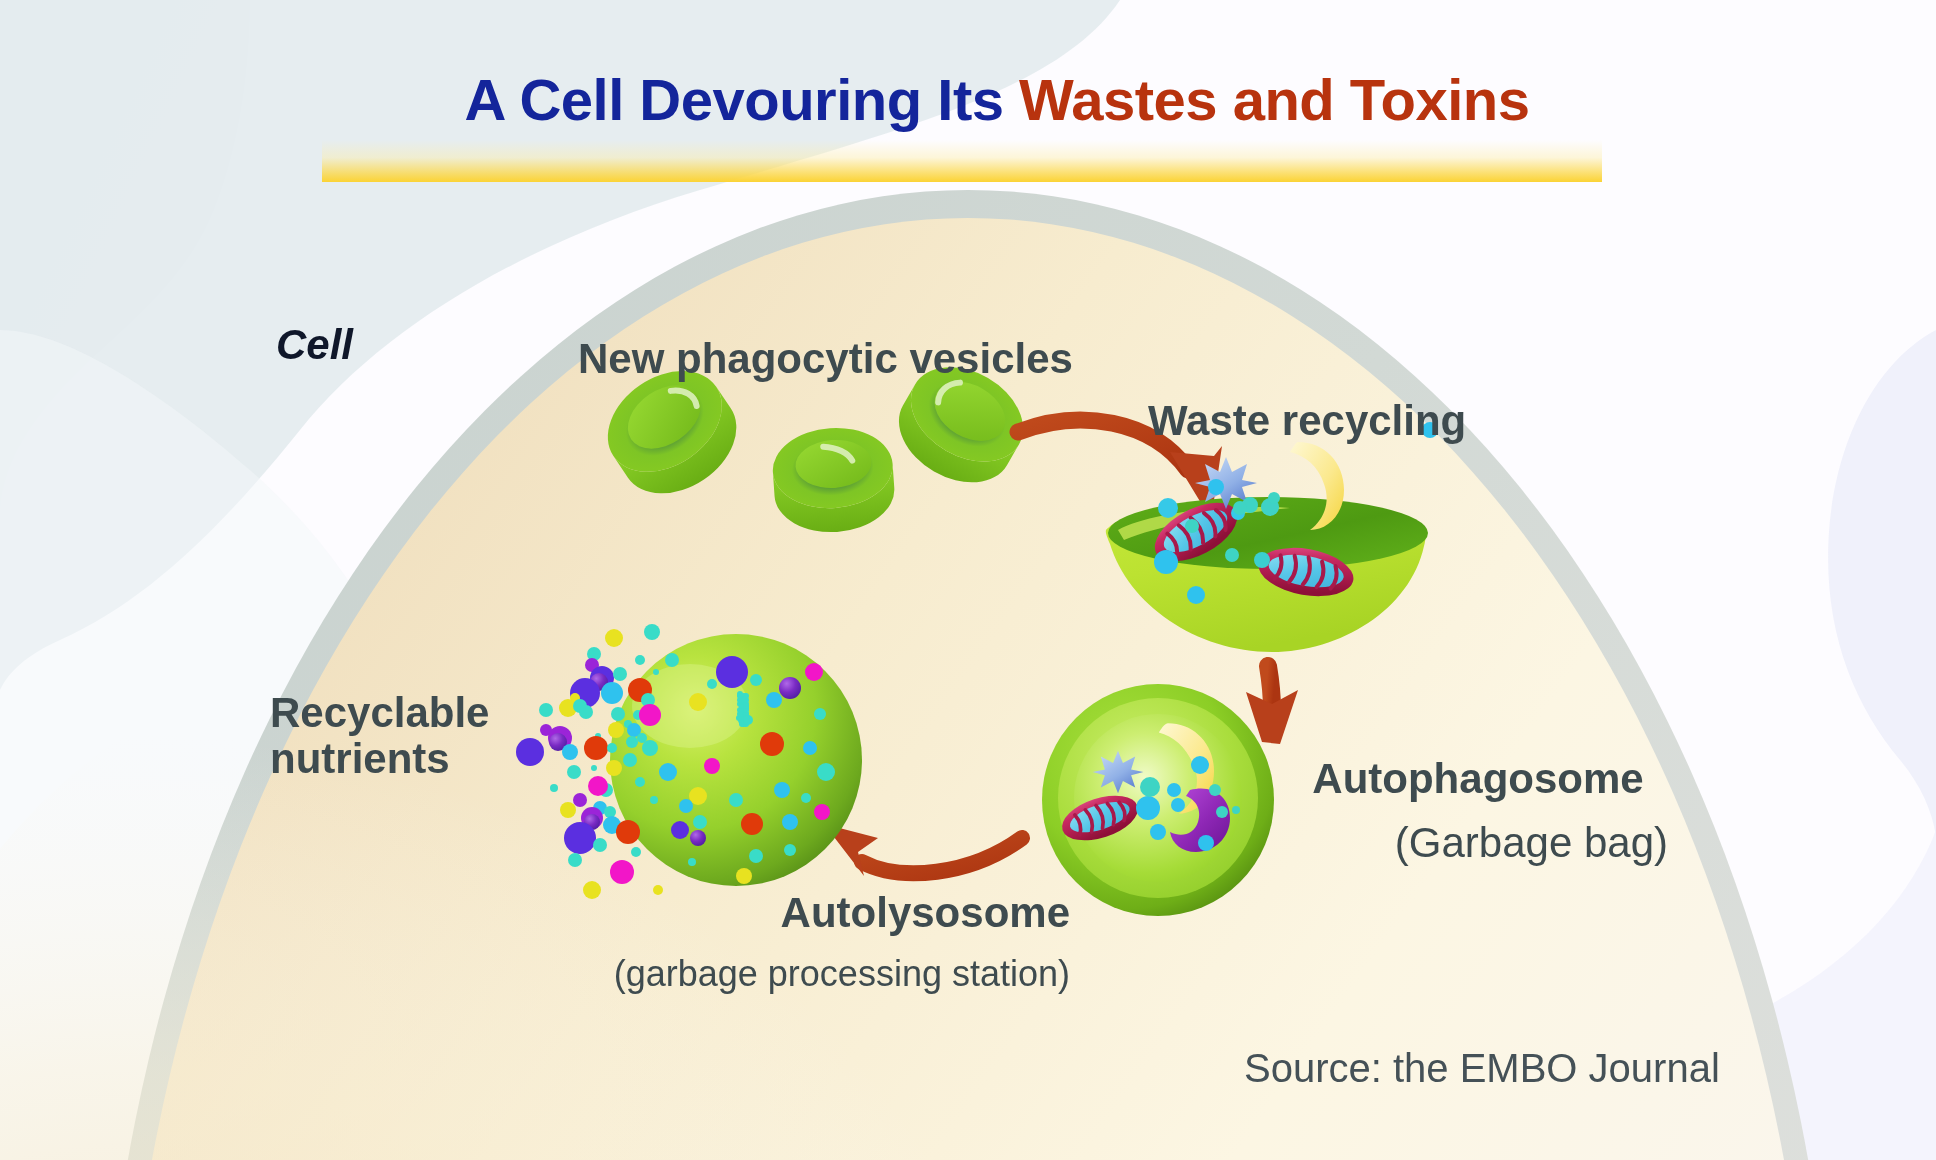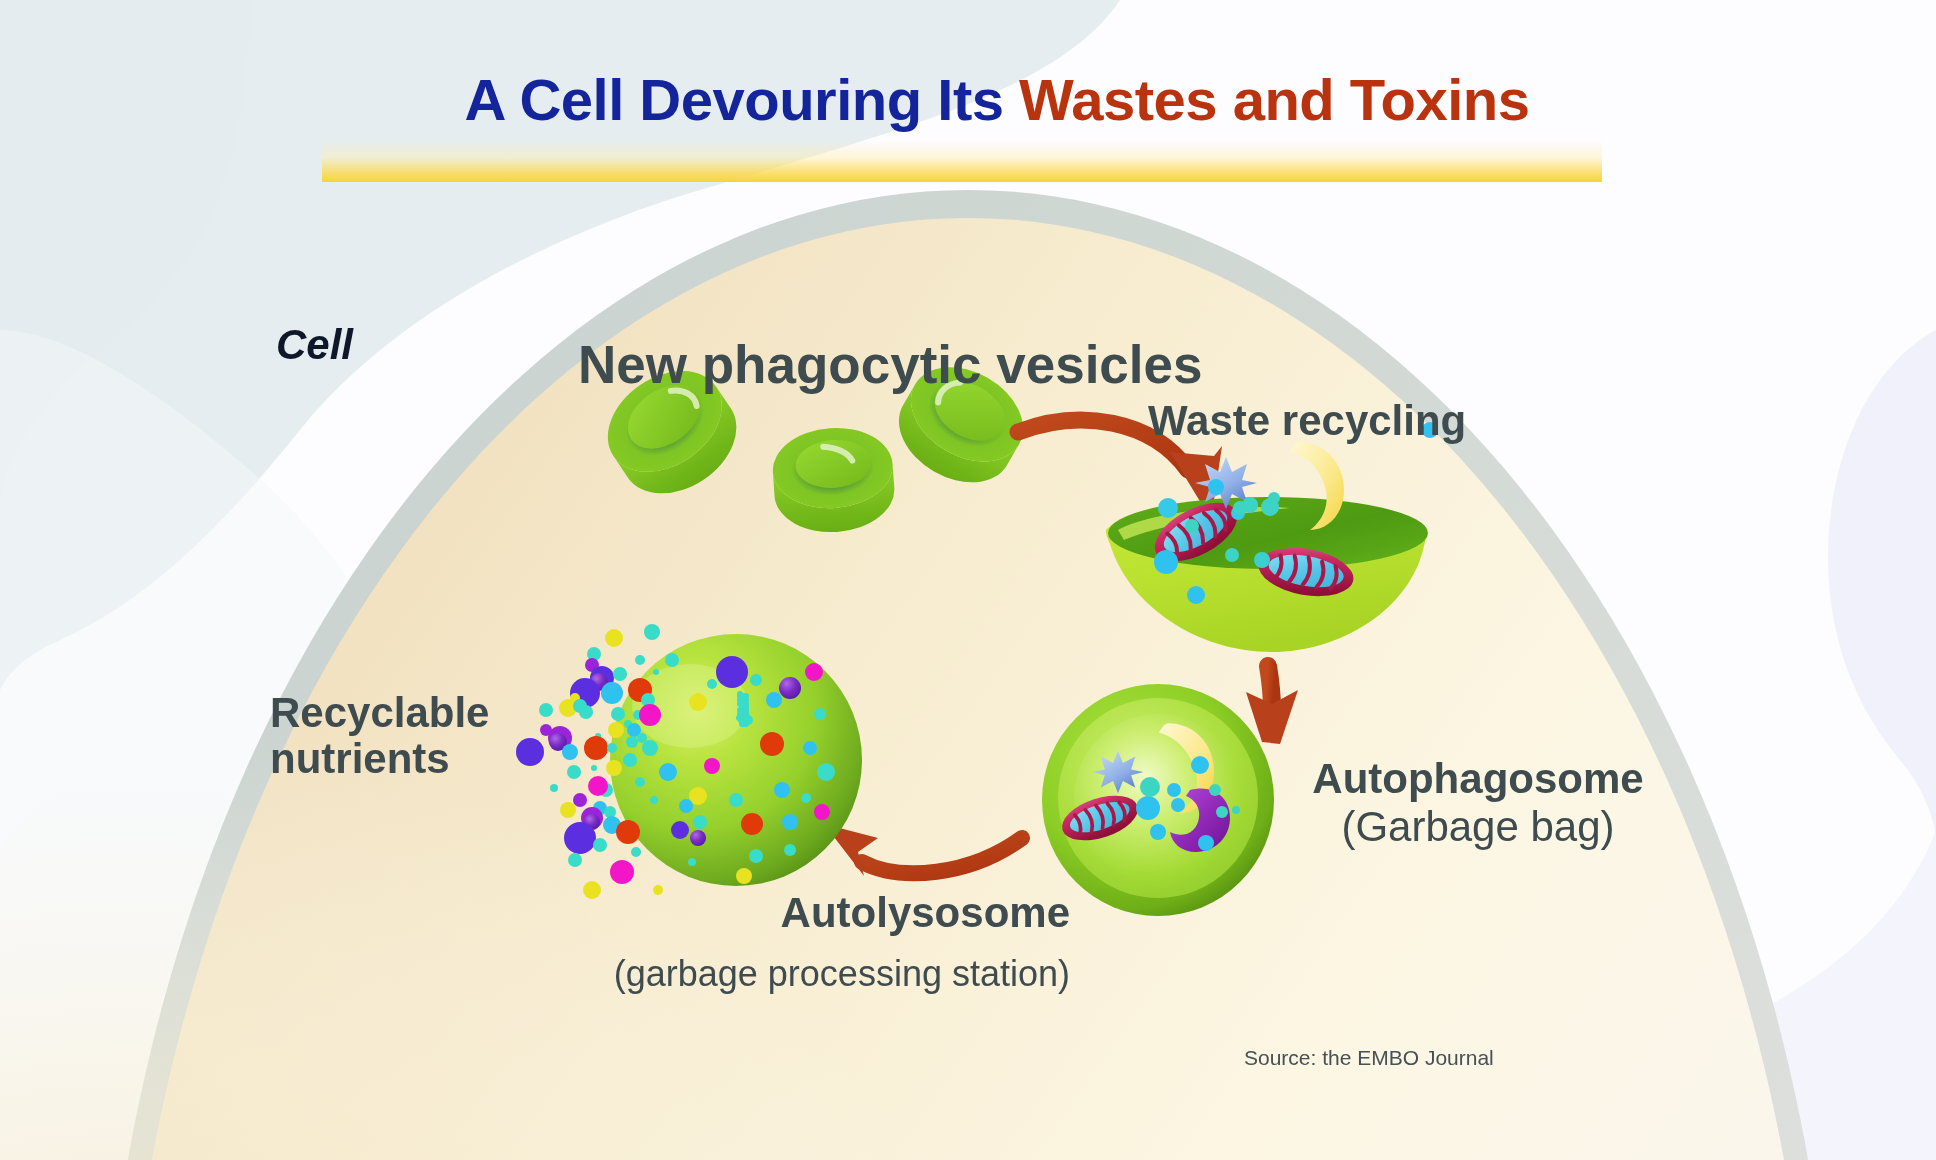--- a/index.html
+++ b/index.html
@@ -25,35 +25,35 @@
     position:relative;z-index:25;
     font-size:58px;font-weight:bold;letter-spacing:-0.5px;
     white-space:nowrap;line-height:1.05;
   }
   .t-blue{color:#14259B;}
   .t-red{color:#B8330E;}
 
   
   .lbl{position:absolute;z-index:40;color:#3E4B4F;font-weight:bold;line-height:1.1;}
   #lbl-cell{left:276px;top:322px;font-size:42px;color:#0f172a;font-weight:bold;font-style:italic;}
-  #lbl-vesicles{left:578px;top:336px;font-size:53px;}
+  #lbl-vesicles{left:578px;top:336px;font-size:42px;}
   #lbl-waste{left:1148px;top:398px;font-size:42px;}
   #lbl-autophago{left:1288px;top:756px;font-size:42px;text-align:center;width:380px;}
-  #lbl-autophago .sub{font-weight:normal;display:block;font-size:42px;margin-top:2px;}
+  #lbl-autophago .sub{font-weight:normal;display:block;font-size:42px;margin-top:18px;text-align:right;}
   #lbl-recyclable{left:270px;top:690px;font-size:42px;width:260px;}
   #lbl-autolyso{left:450px;top:890px;font-size:42px;text-align:right;width:620px;}
   #lbl-autolyso .sub{font-weight:normal;display:block;font-size:36px;margin-top:18px;}
 
   
   #logo{position:absolute;left:232px;top:1040px;z-index:45;
         font-family:"Liberation Serif",serif;font-size:44px;color:#1B51D2;white-space:nowrap;}
   #logo .epoch{letter-spacing:1px;}
   #logo .health{font-style:italic;margin-left:12px;}
   #source{position:absolute;left:1244px;top:1046px;z-index:45;
-        font-size:21px;color:#455157;white-space:nowrap;}
+        font-size:40px;color:#455157;white-space:nowrap;}
 
   
   #art{position:absolute;left:0;top:0;width:1936px;height:1160px;z-index:20;}
 </style>
 </head>
 <body>
 
 <div id="stage">
 
   <svg class="bg-svg" viewBox="0 0 1936 1160">

